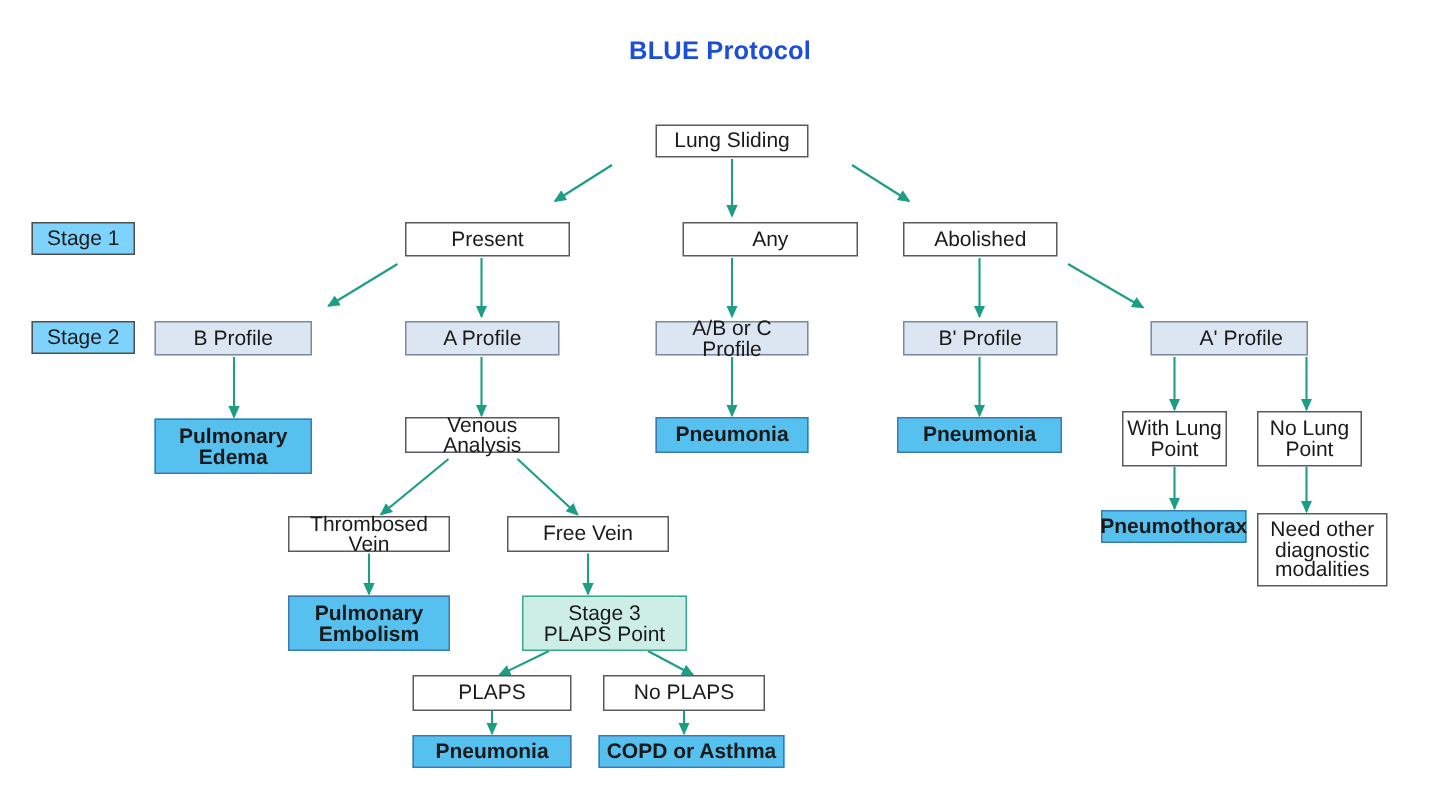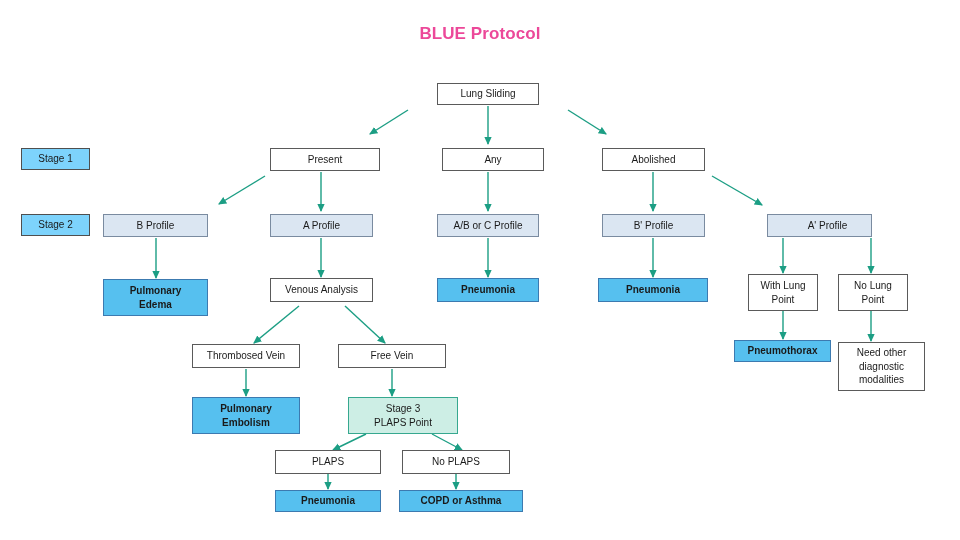--- a/index.html
+++ b/index.html
@@ -25,31 +25,31 @@
     pointer-events: none;
   }
   #title {
     position: absolute;
     left: 0;
     top: 24px;
     width: 960px;
     text-align: center;
     font-size: 17px;
     font-weight: bold;
-    color: #ec4899;
+    color: #1d4ed8;
     letter-spacing: 0.1px;
   }
   .node {
     position: absolute;
     box-sizing: border-box;
     display: flex;
     align-items: center;
     justify-content: center;
     text-align: center;
-    font-size: 10px;
+    font-size: 14px;
     line-height: 13.5px;
     color: #1a1a1a;
     border: 1px solid #666666;
     background: #ffffff;
     padding: 1px 2px;
   }
   .node.plain {
     background: #ffffff;
     border-color: #5a5a5a;
   }
@@ -128,21 +128,21 @@
       <line x1="456" y1="474" x2="456" y2="489"></line>
     </g>
   </svg>
 
   <div class="node plain" style="left:437px; top:83px; width:102px; height:22px;">Lung Sliding</div>
 
   <div class="node stage" style="left:21px; top:148px; width:69px; height:22px;">Stage 1</div>
   <div class="node stage" style="left:21px; top:214px; width:69px; height:22px;">Stage 2</div>
 
   <div class="node plain" style="left:270px; top:148px; width:110px; height:23px;">Present</div>
-  <div class="node plain" style="left:442px; top:148px; width:102px; height:23px;">Any</div>
+  <div class="node plain" style="left:455px; top:148px; width:117px; height:23px;">Any</div>
   <div class="node plain" style="left:602px; top:148px; width:103px; height:23px;">Abolished</div>
 
   <div class="node profile" style="left:103px; top:214px; width:105px; height:23px;">B Profile</div>
   <div class="node profile" style="left:270px; top:214px; width:103px; height:23px;">A Profile</div>
   <div class="node profile" style="left:437px; top:214px; width:102px; height:23px;">A/B or C Profile</div>
   <div class="node profile" style="left:602px; top:214px; width:103px; height:23px;">B' Profile</div>
   <div class="node profile" style="left:767px; top:214px; width:105px; height:23px;padding-left:18px;">A' Profile</div>
 
   <div class="node diagnosis" style="left:103px; top:279px; width:105px; height:37px; white-space:pre-line;">Pulmonary
 Edema</div>

